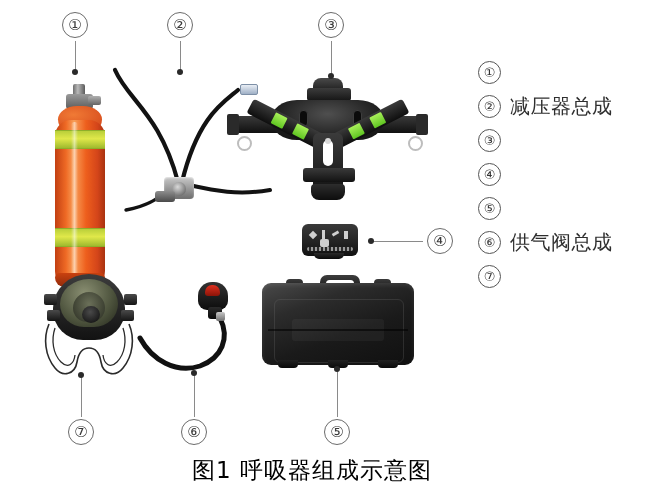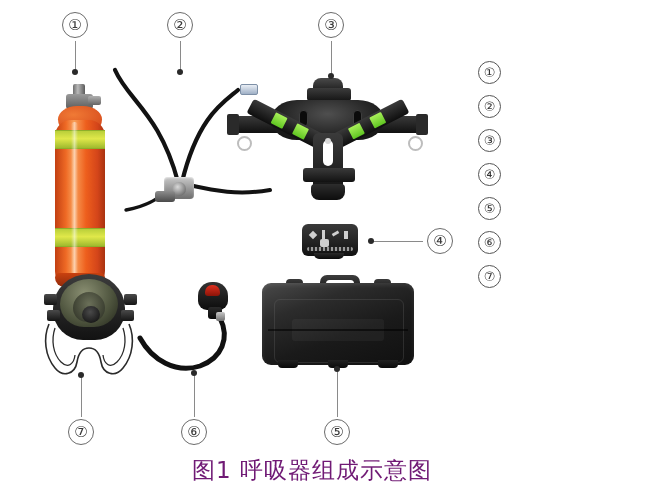--- a/index.html
+++ b/index.html
@@ -82,21 +82,21 @@
   }
 
   
   #caption {
     position: absolute;
     left: 0;
     top: 455px;
     width: 624px;
     text-align: center;
     font-size: 23px;
-    color: #701a75;
+    color: #000000;
     letter-spacing: 1px;
   }
 
   
   #cylinder-group { left: 44px; top: 70px; width: 90px; height: 200px; }
   .cyl-valve-neck {
     left: 29px; top: 14px; width: 12px; height: 14px;
     background: linear-gradient(90deg,#6e6e6e,#b9b9b9 40%,#5a5a5a);
     border-radius: 2px;
   }
@@ -505,32 +505,34 @@
   <div class="callout-num" style="left:68px;top:419px">⑦</div>
   <div class="leader v" style="left:81px;top:377px;height:40px"></div>
   <div class="leader-dot" style="left:78px;top:372px"></div>
 
   <div id="legend">
     <div class="legend-row">
       <div class="legend-circle">①</div>
     </div>
     <div class="legend-row">
       <div class="legend-circle">②</div>
+      <div class="legend-label">减压器总成</div>
     </div>
     <div class="legend-row">
       <div class="legend-circle">③</div>
     </div>
     <div class="legend-row">
       <div class="legend-circle">④</div>
     </div>
     <div class="legend-row">
       <div class="legend-circle">⑤</div>
     </div>
     <div class="legend-row">
       <div class="legend-circle">⑥</div>
+      <div class="legend-label">供气阀总成</div>
     </div>
     <div class="legend-row">
       <div class="legend-circle">⑦</div>
     </div>
   </div>
 
   <div id="caption">图1 呼吸器组成示意图</div>
 
 </div>
 

